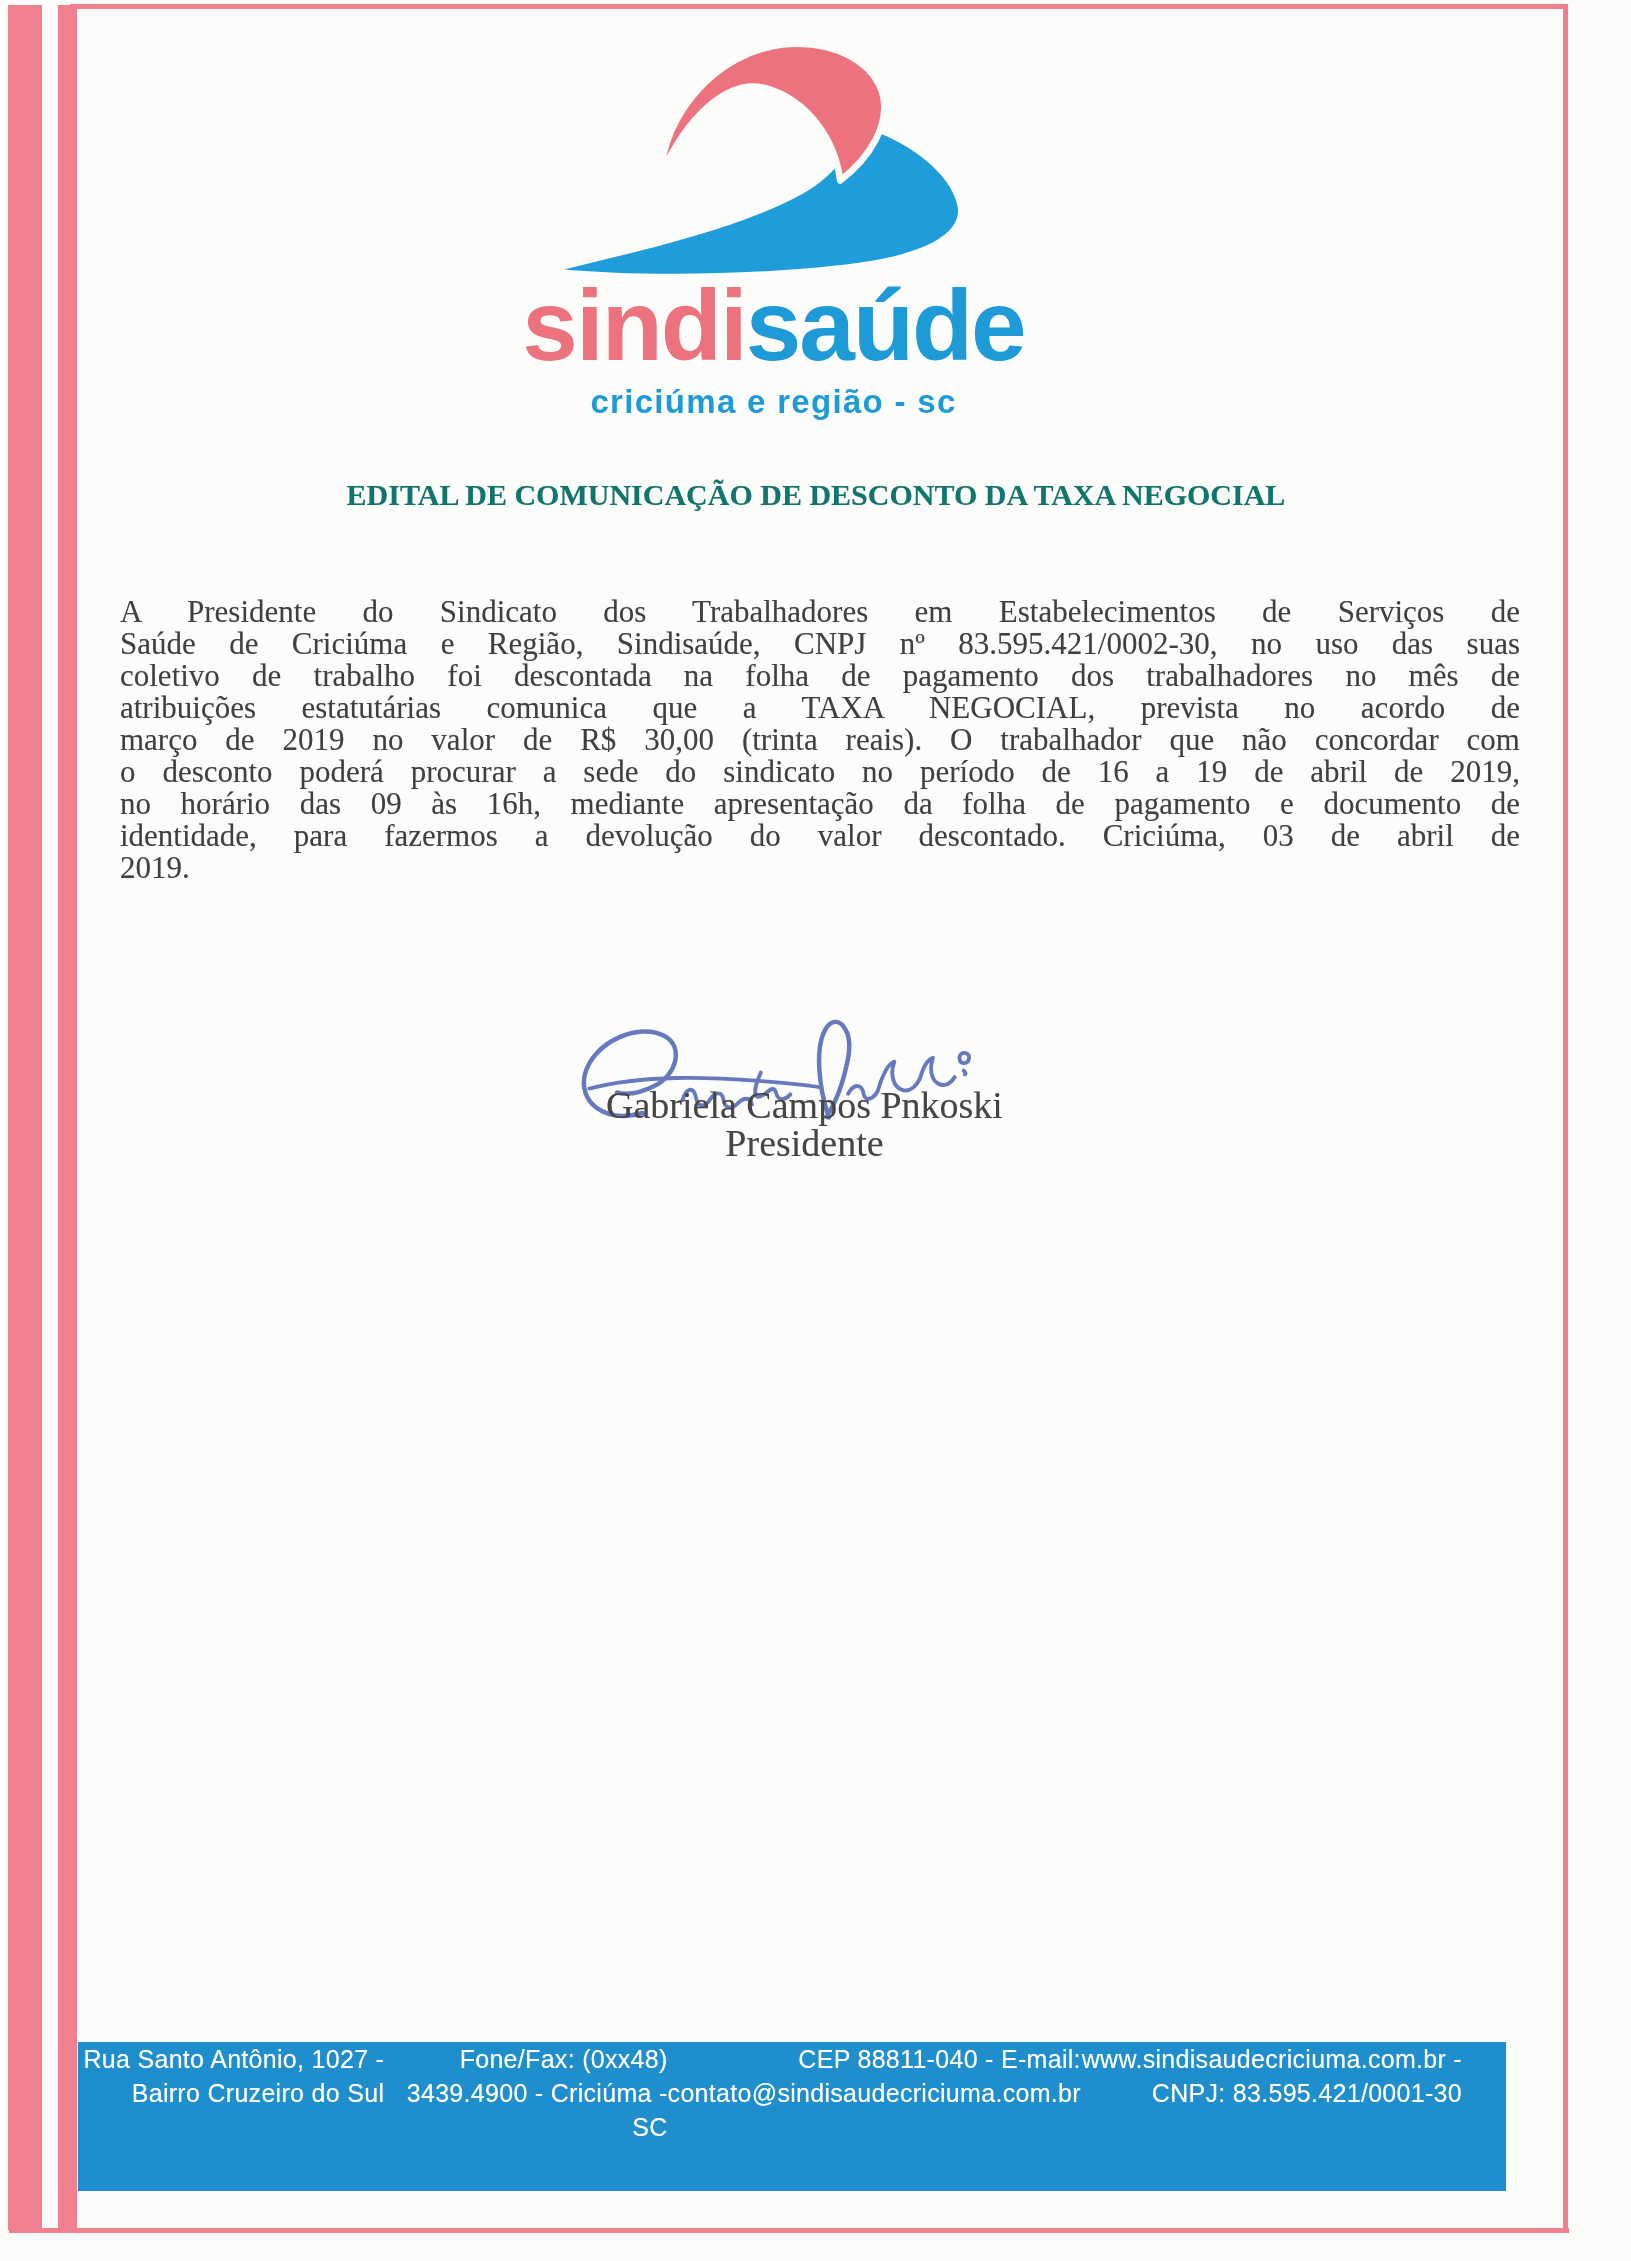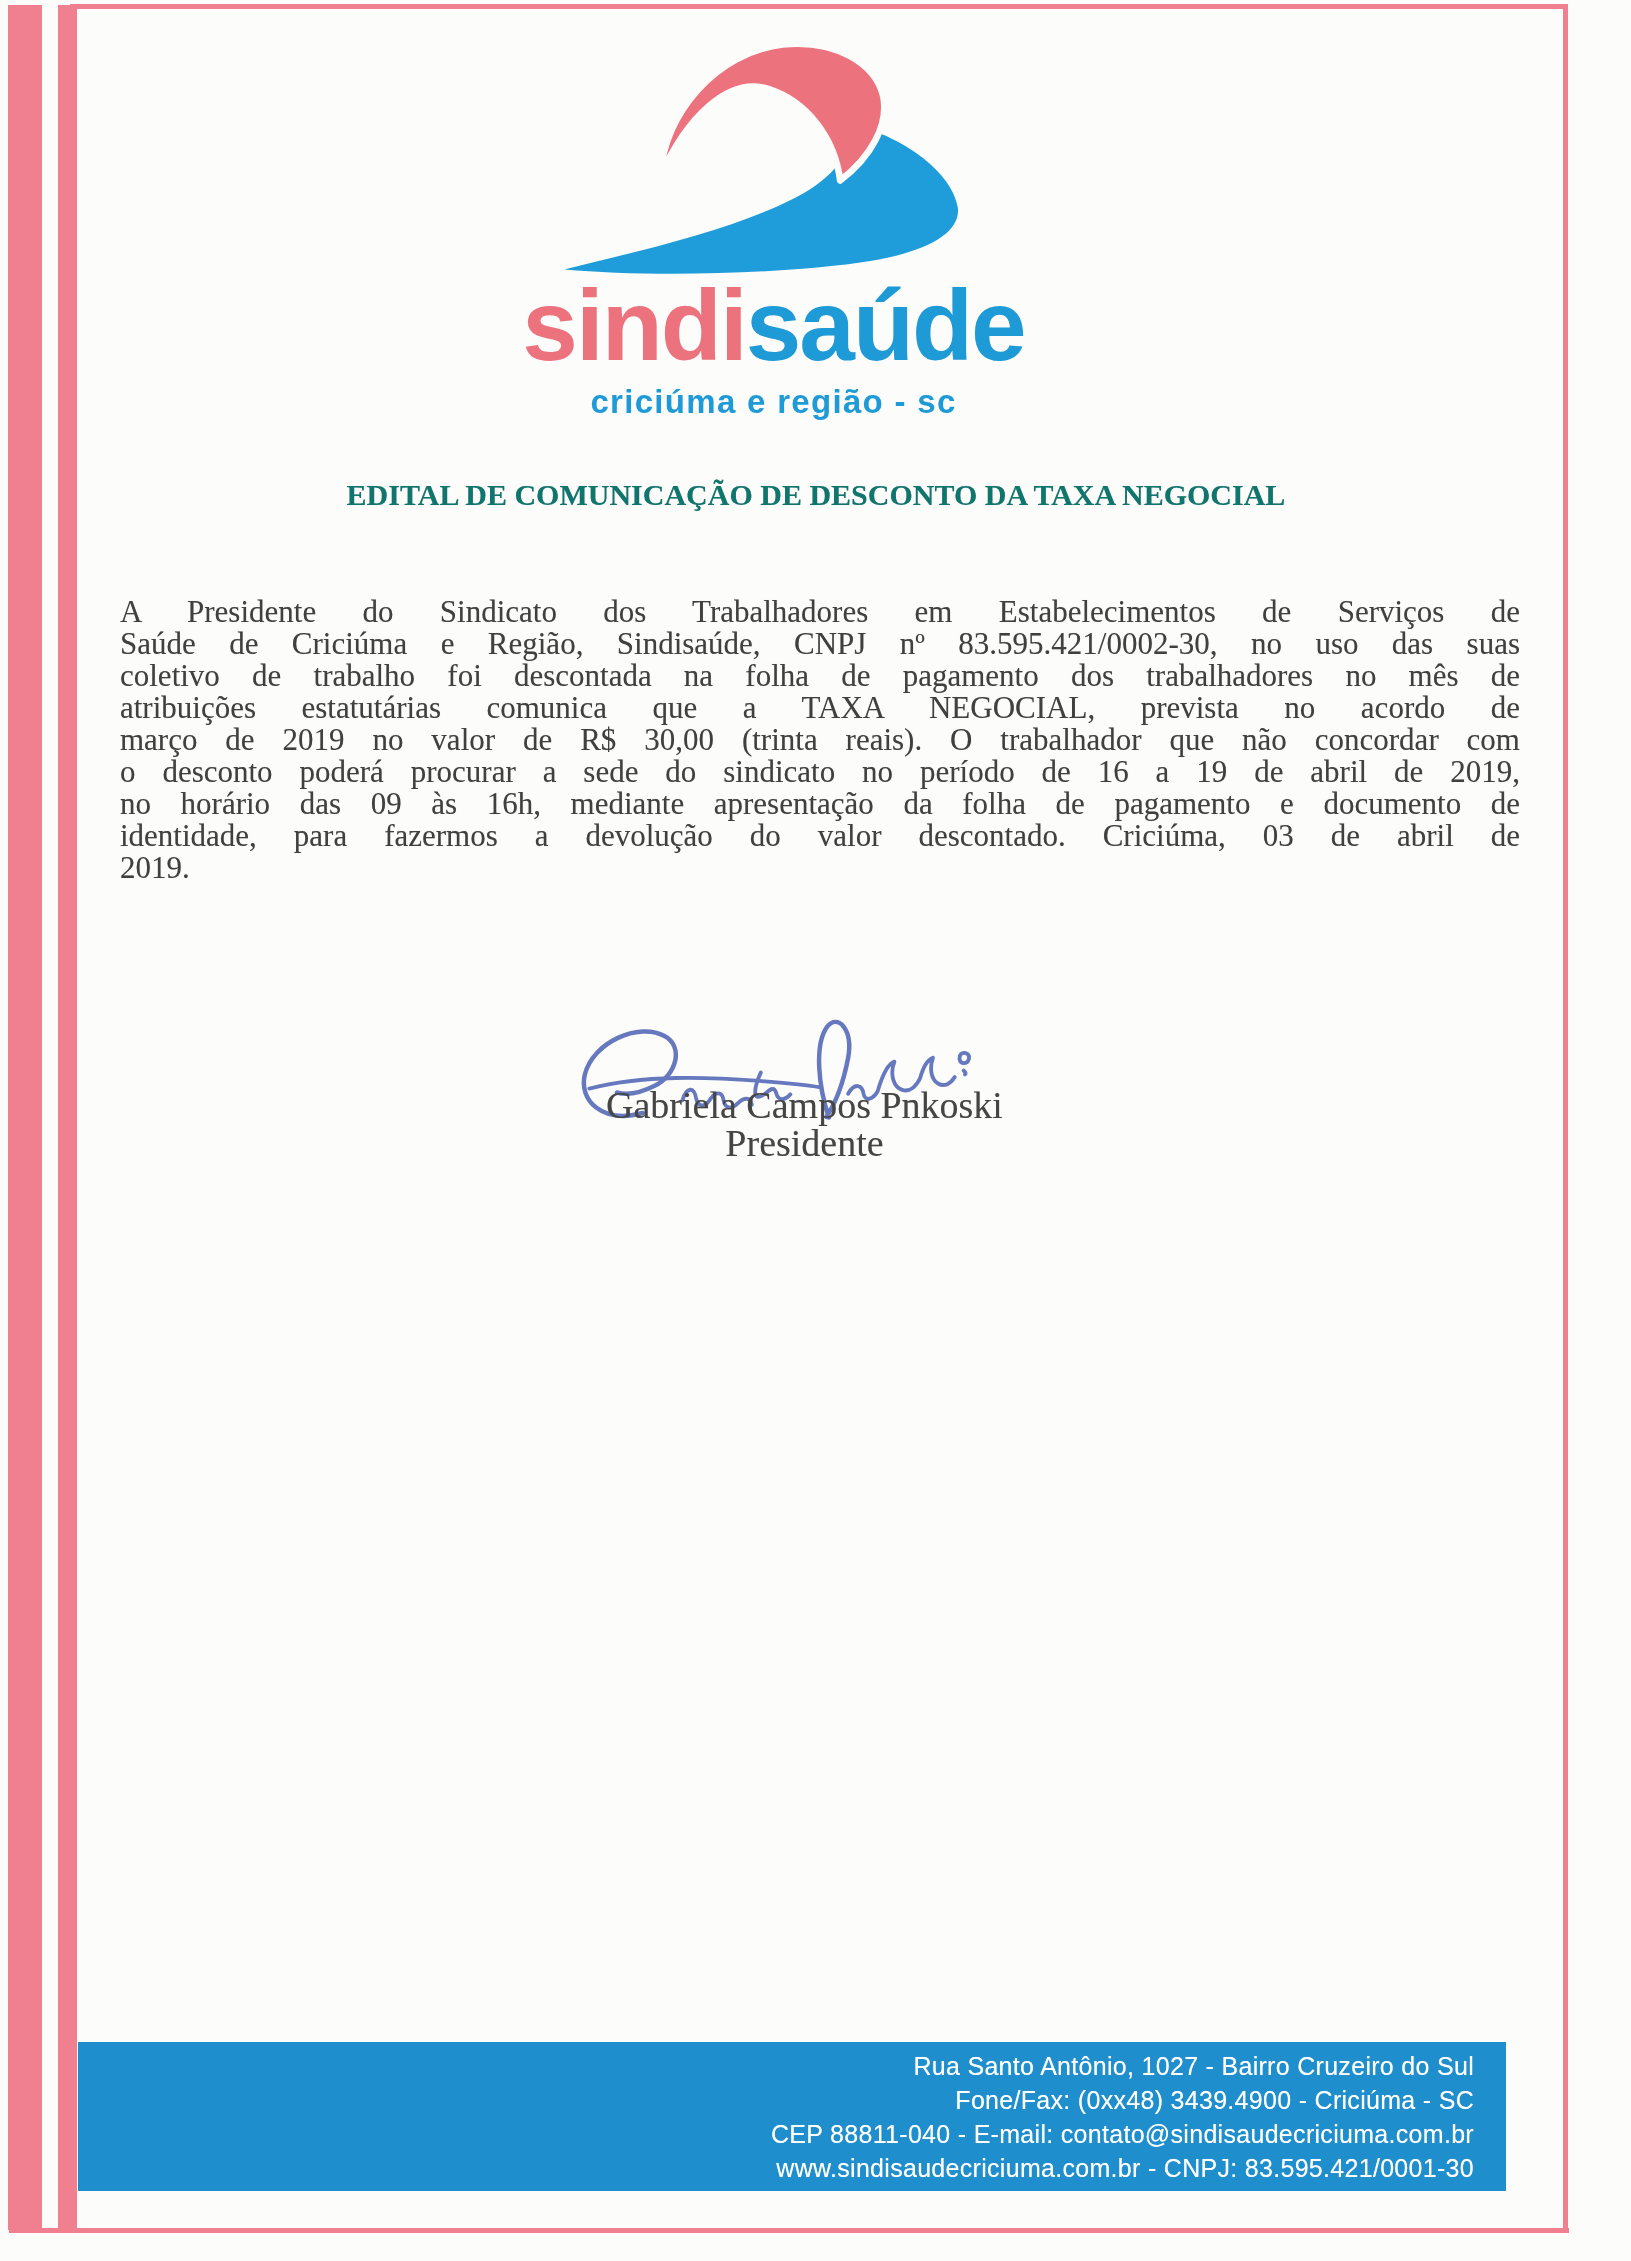--- a/index.html
+++ b/index.html
@@ -55,22 +55,22 @@
   
   .signature{position:absolute;left:563px;top:1018px;width:438px;height:122px;}
   .center-sign{position:absolute;left:99px;width:1411px;text-align:center;}
   .sig-name{top:1086px;font-size:38px;line-height:1;color:#454545;text-shadow:0 0 0.7px rgba(64,64,64,.3);}
   .sig-role{top:1124px;font-size:38px;line-height:1;color:#454545;text-shadow:0 0 0.7px rgba(64,64,64,.3);}
 
   
   .footer-bar{
     position:absolute;left:78px;top:2042px;width:1428px;height:149px;
     box-sizing:border-box;
-    display:flex;flex-direction:column;justify-content:center;
-    padding-right:32px;
+    display:flex;flex-direction:row;justify-content:center;
+    padding-right:44px;
     text-align:right;
     font-family:"Liberation Sans", sans-serif;
     font-size:25px;line-height:34px;letter-spacing:0.3px;
     text-shadow:0 0 0.7px rgba(255,255,255,.55);
   }
 </style>
 </head>
 <body>
 
 <div class="page">

